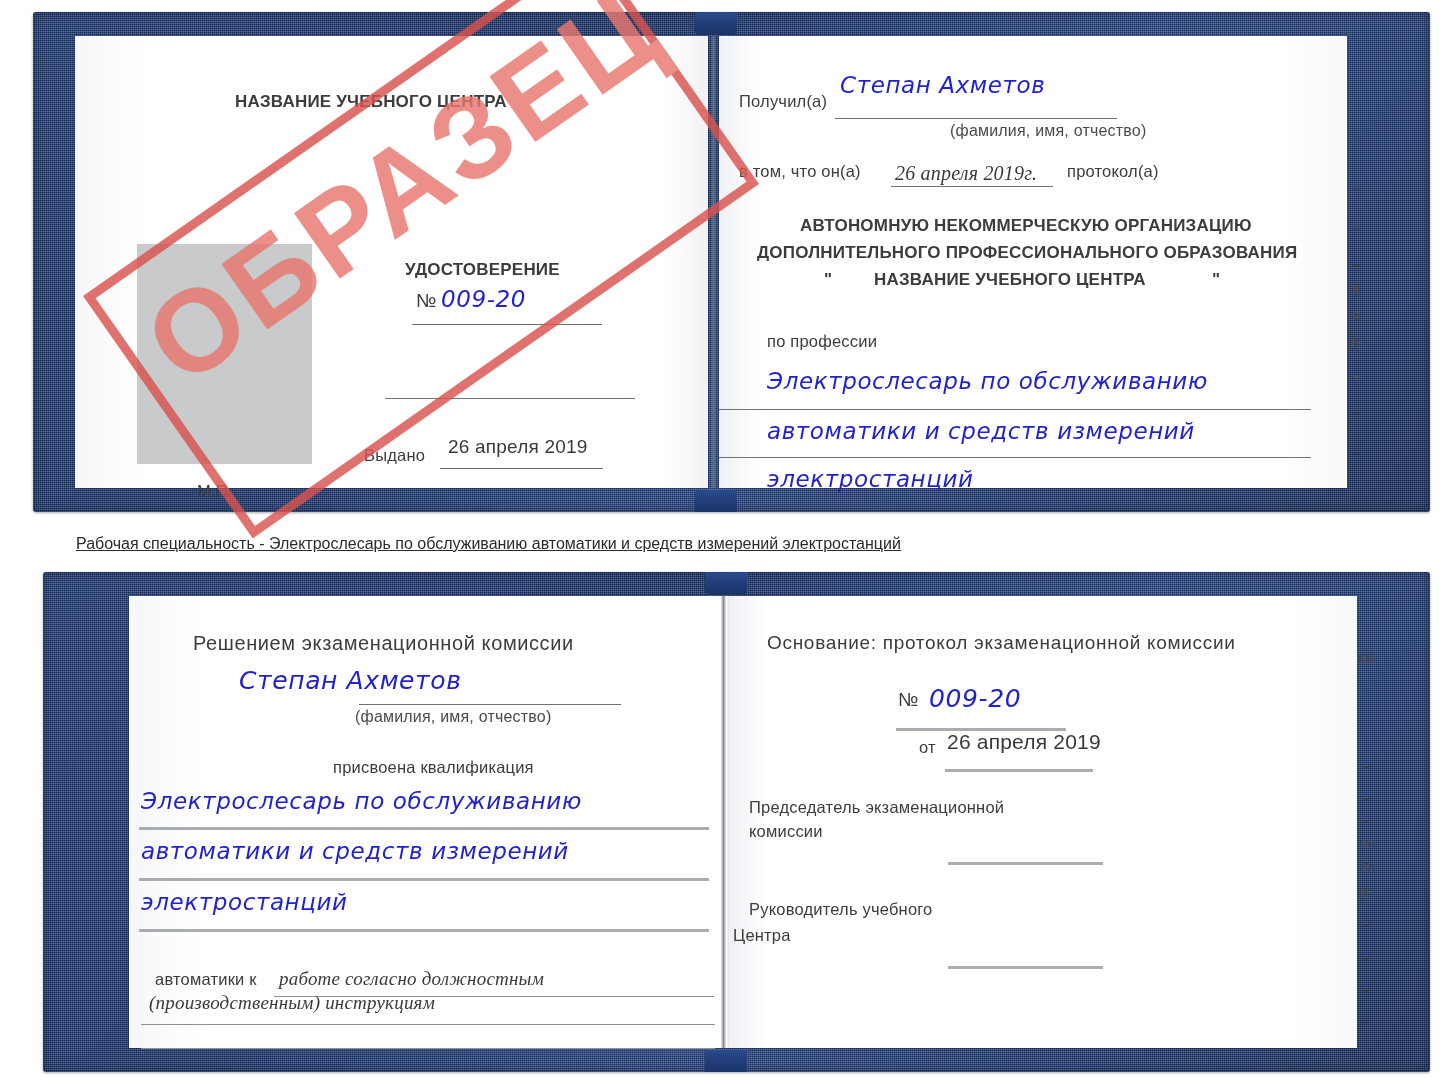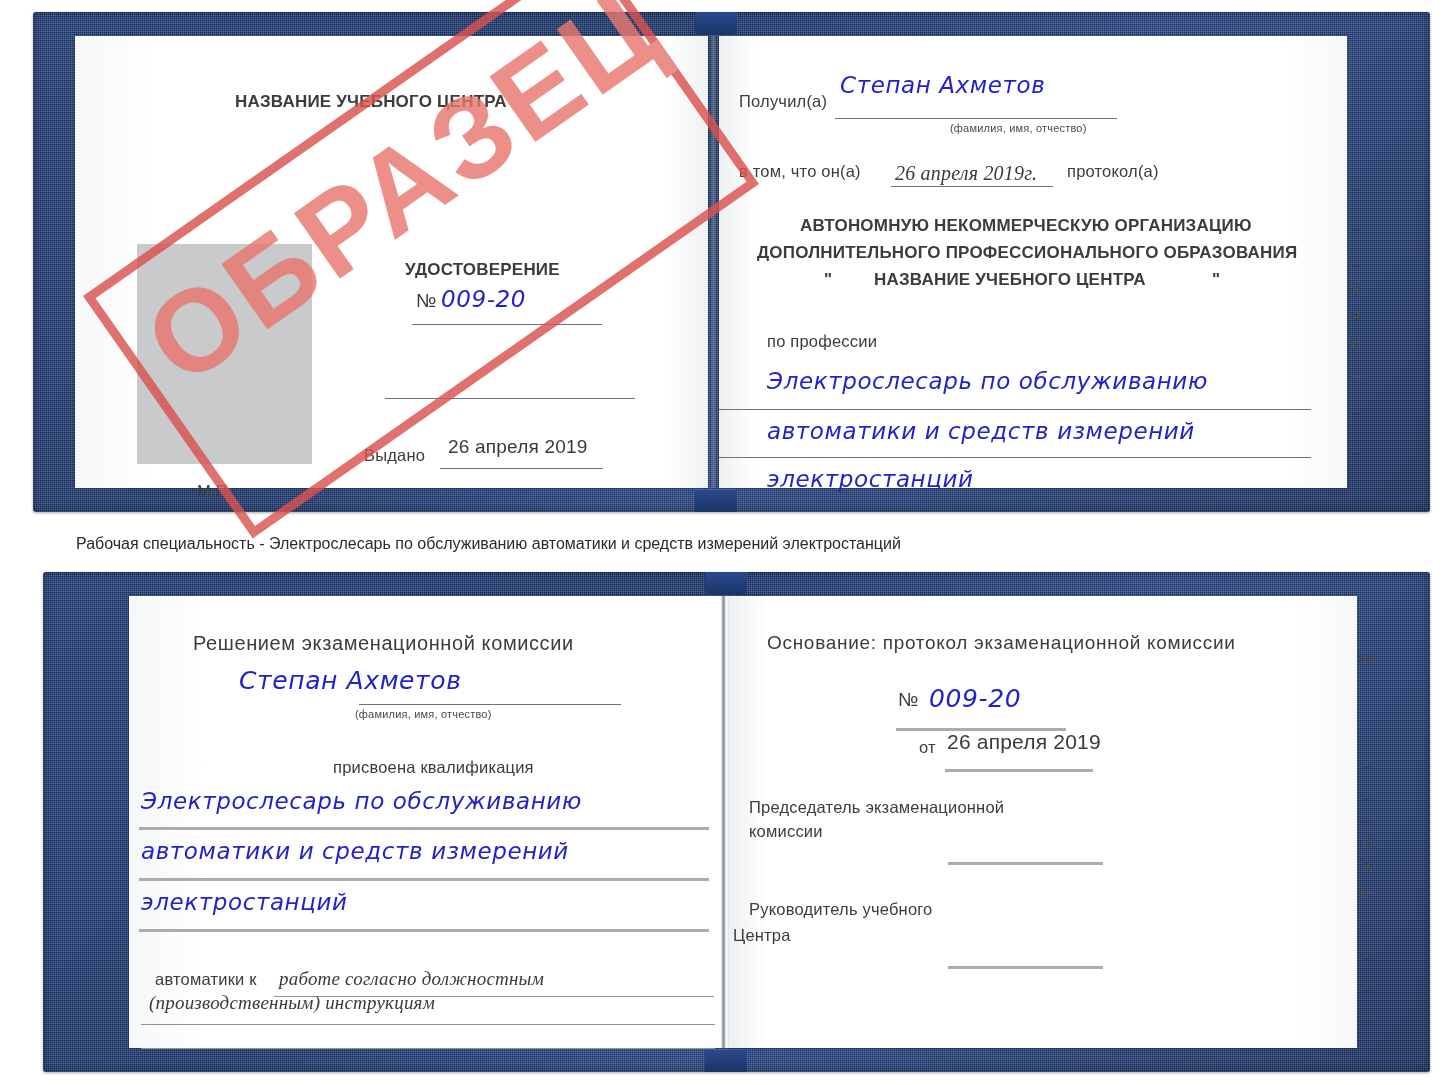--- a/index.html
+++ b/index.html
@@ -65,21 +65,21 @@
     white-space: nowrap;
     color: #3a3a3a;
     letter-spacing: .2px;
   }
   .hdr {
     font-weight: bold;
     font-size: 17px;
     color: #3c3c3c;
   }
   .lbl { font-size: 16.5px; color: #3c3c3c; }
-  .lbl-sm { font-size: 11px; color: #4a4a4a; }
+  .lbl-sm { font-size: 16px; color: #4a4a4a; }
   .hand {
     color: #2222cc;
     font-family: "DejaVu Sans", sans-serif;
     font-size: 23px;
     font-style: italic;
     letter-spacing: .6px;
   }
   .typed-italic {
     font-family: "Liberation Serif", serif;
     font-style: italic;
@@ -206,21 +206,21 @@
     <div class="frag" style="left:1320px; top:295px;">а</div>
     <div class="frag" style="left:1318px; top:322px;">к-</div>
     <div class="frag" style="left:1320px; top:355px;">–</div>
     <div class="frag" style="left:1320px; top:392px;">–</div>
     <div class="frag" style="left:1320px; top:432px;">–</div>
   </div>
 </div>
 
 <div class="stamp" style="left:112px; top:92px; width:560px; height:262px; padding:8px 20px;">ОБРАЗЕЦ</div>
 
-<div class="caption" style="left:76px; top:533px;">Рабочая специальность - Электрослесарь по обслуживанию автоматики и средств измерений электростанций</div>
+<div class="caption" style="left:76px; top:533px;text-decoration:underline;">Рабочая специальность - Электрослесарь по обслуживанию автоматики и средств измерений электростанций</div>
 
 <div class="book" id="book-bottom" style="left:43px; top:572px; width:1387px; height:500px;">
 
   <div class="cover"></div>
   <div class="cover-inner-shadow"></div>
 
   <div class="page left" style="left:42px; top:24px; width:633px; height:452px;margin-left:44px;">
 
     <div class="t" style="left:64px; top:36px; font-size:20px; color:#3c3c3c; letter-spacing:.6px;">Решением экзаменационной комиссии</div>
 

